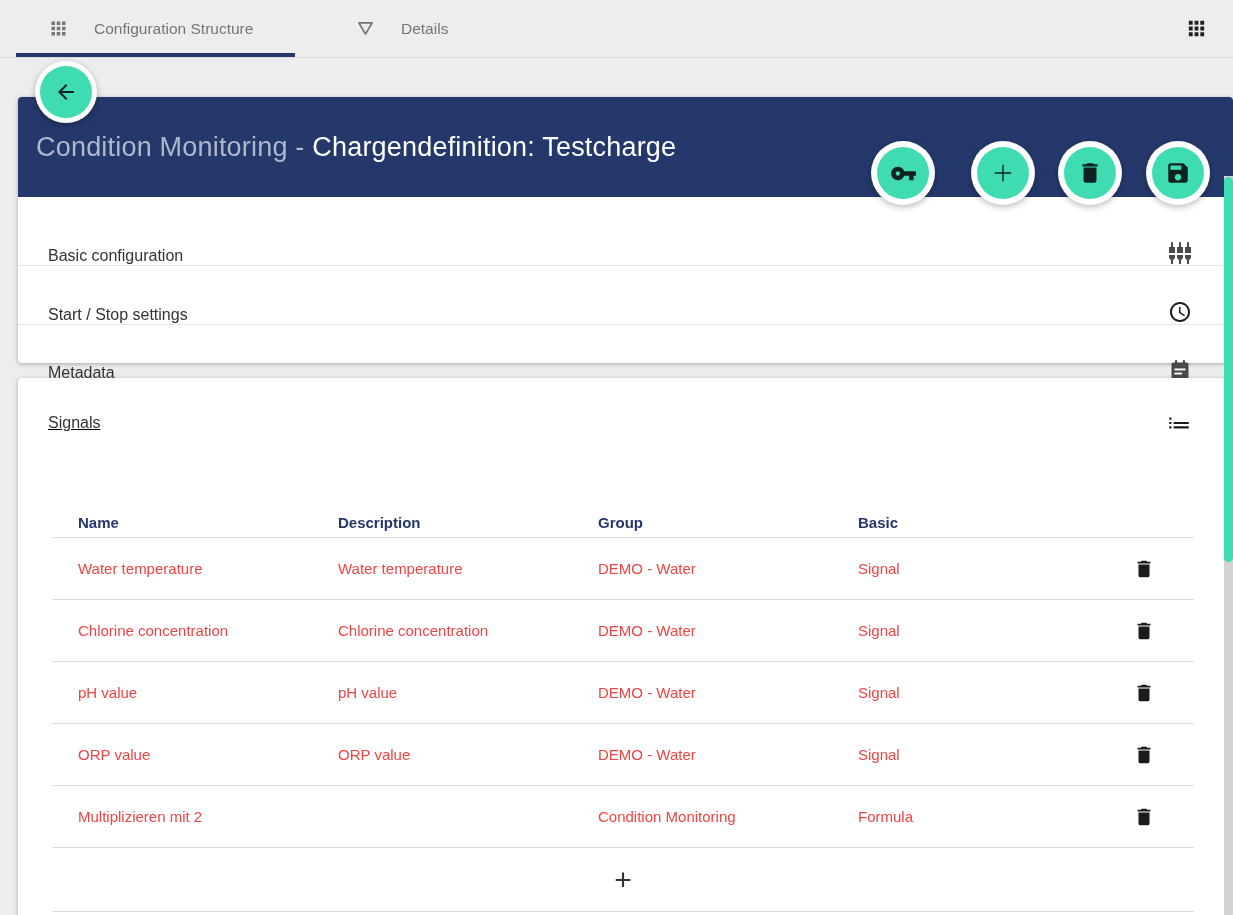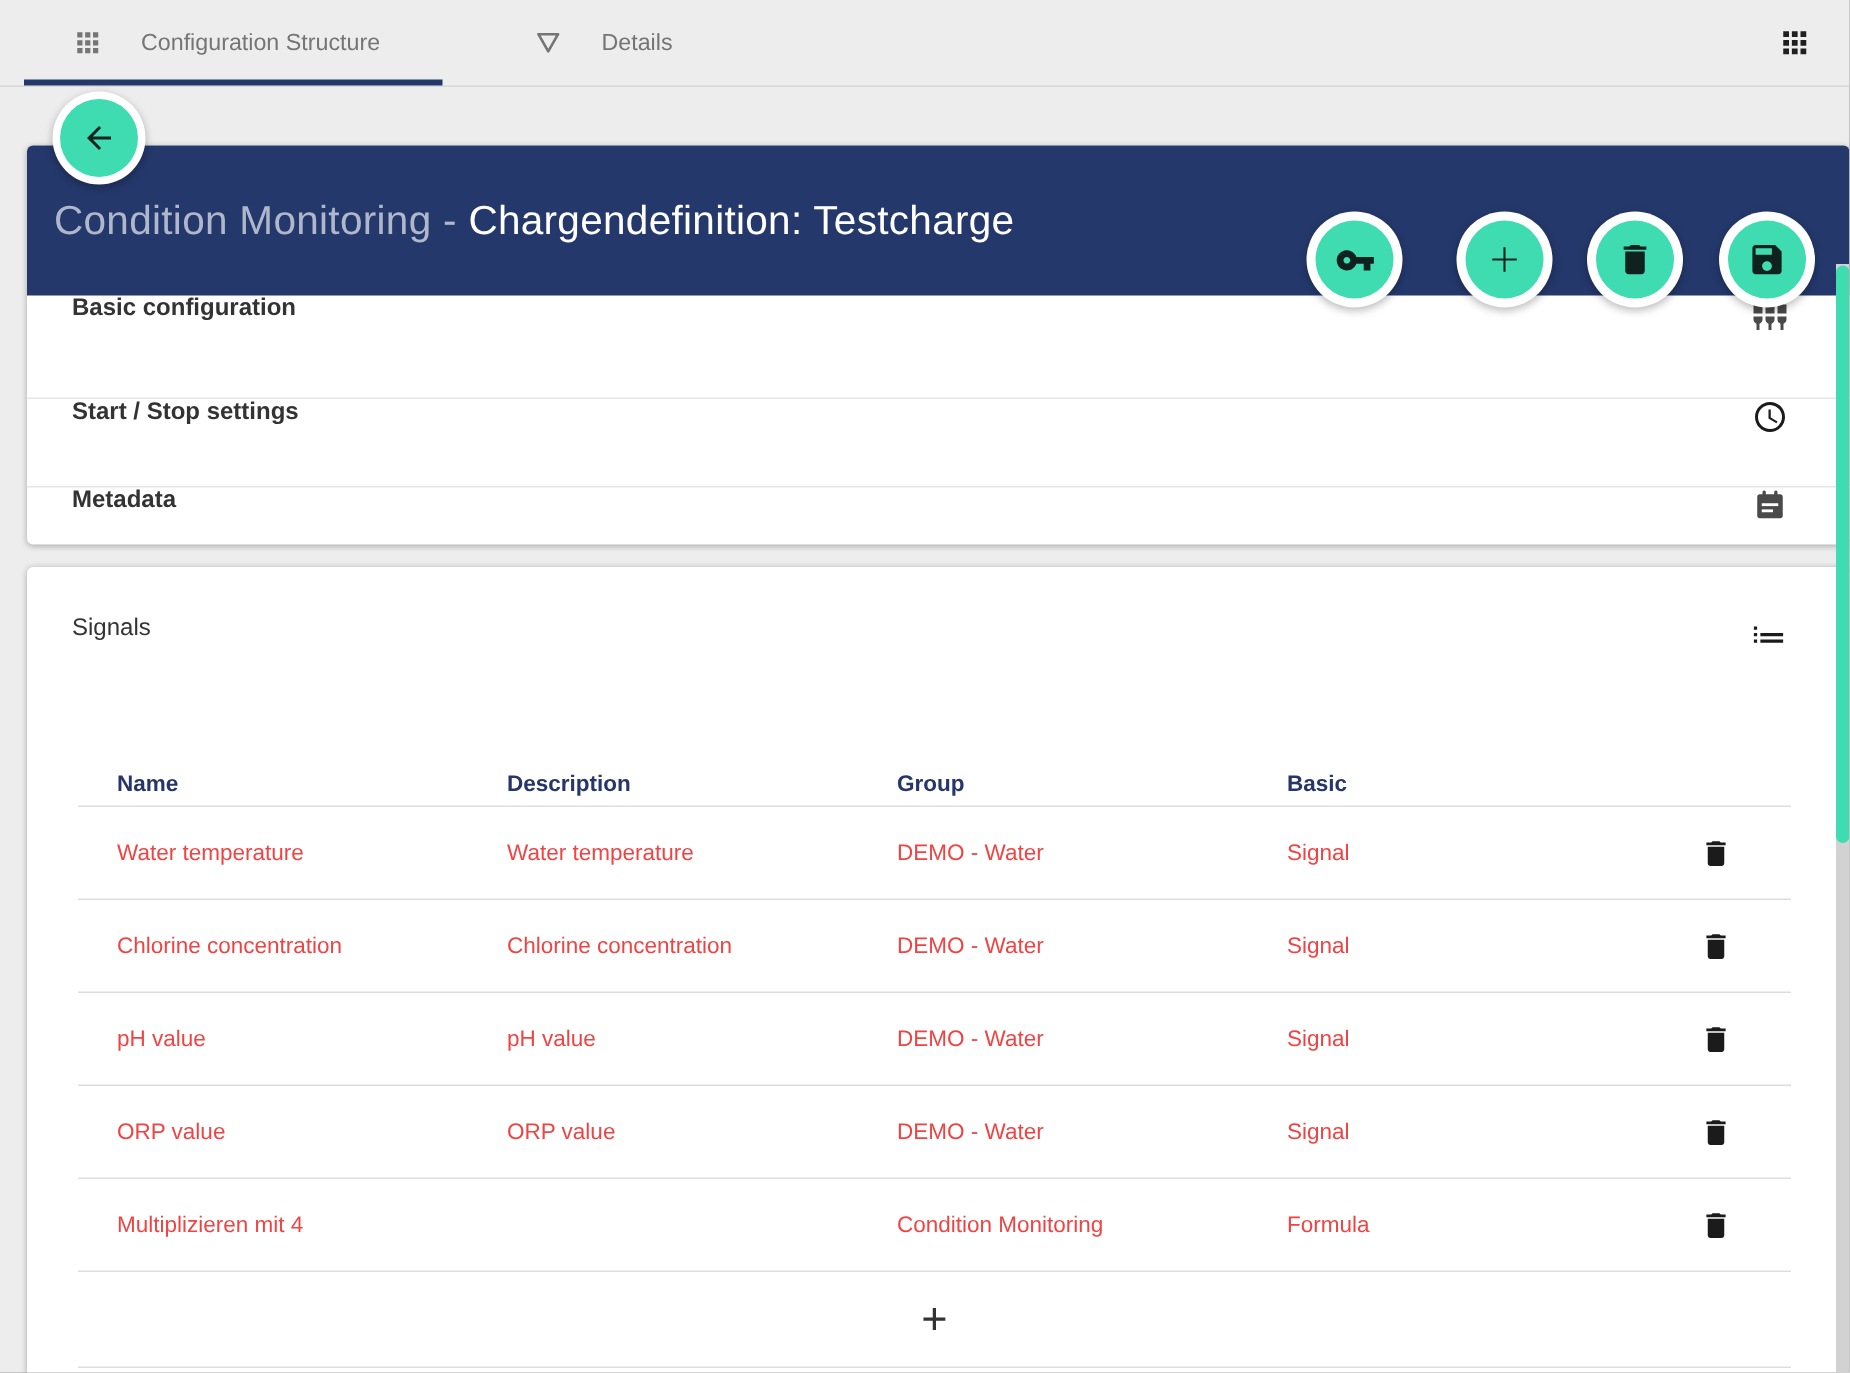--- a/index.html
+++ b/index.html
@@ -26,31 +26,31 @@
   .fab-action .fab-inner{width:52px;height:52px;}
 
   
   .card{position:absolute;left:18px;right:0;background:#FFFFFF;border-radius:4px;box-shadow:0 1px 4px rgba(0,0,0,.3);}
   .card1{top:97px;height:266px;}
   .hero{height:100px;background:#24386B;border-radius:4px 4px 0 0;display:flex;align-items:center;padding-left:18px;}
   .hero-title{font-size:27px;font-weight:400;letter-spacing:.2px;white-space:pre;}
   .hero-title .dim{color:#AEB7CB;}
   .hero-title .bright{color:#FFFFFF;}
 
-  .setting-row{display:flex;align-items:flex-start;justify-content:space-between;padding:0 41px 0 30px;cursor:pointer;font-weight:bold;}
+  .setting-row{display:flex;align-items:flex-end;justify-content:space-between;padding:0 41px 0 30px;cursor:pointer;}
   .setting-row + .setting-row{border-top:1px solid #E6E6E6;}
   .sr-1{height:68px;}
   .sr-2{height:58px;}
   .sr-3{height:57px;}
   .setting-label{font-size:16px;color:#333333;}
   .setting-icon{width:24px;height:24px;}
 
   
   .card2{top:378px;height:560px;}
-  .signals-head{display:flex;justify-content:space-between;padding:32px 41px 0 30px;}
+  .signals-head{display:flex;align-items:center;justify-content:space-between;padding:32px 41px 0 30px;text-decoration:underline;}
   .signals-title{font-size:16px;color:#333333;}
   .signals-list-icon{width:26px;height:26px;cursor:pointer;}
 
   .sig-table{margin:71px 39px 0 34px;}
   .t-row{display:grid;grid-template-columns:260px 260px 260px 1fr 100px;align-items:center;padding-left:26px;border-bottom:1px solid #DDDDDD;}
   .t-head{height:30px;}
   .t-head .t-cell{font-size:15px;font-weight:bold;color:#26366B;}
   .t-data{height:61px;}
   .t-cell{font-size:15px;color:#ef4444;overflow:hidden;white-space:nowrap;}
   .t-trash{display:flex;justify-content:center;cursor:pointer;}
@@ -213,21 +213,21 @@
         <span class="t-cell">DEMO - Water</span>
         <span class="t-cell">Signal</span>
         <span class="t-trash">
             <svg viewBox="0 0 24 24">
               <path fill="#1B1B1B" d="M6 19c0 1.1.9 2 2 2h8c1.1 0 2-.9 2-2V7H6v12zM19 4h-3.5l-1-1h-5l-1 1H5v2h14V4z"></path>
             </svg>
           </span>
       </div>
 
       <div class="t-row t-data">
-        <span class="t-cell">Multiplizieren mit 4</span>
+        <span class="t-cell">Multiplizieren mit 2</span>
         <span class="t-cell"></span>
         <span class="t-cell">Condition Monitoring</span>
         <span class="t-cell">Formula</span>
         <span class="t-trash">
             <svg viewBox="0 0 24 24">
               <path fill="#1B1B1B" d="M6 19c0 1.1.9 2 2 2h8c1.1 0 2-.9 2-2V7H6v12zM19 4h-3.5l-1-1h-5l-1 1H5v2h14V4z"></path>
             </svg>
           </span>
       </div>
 

